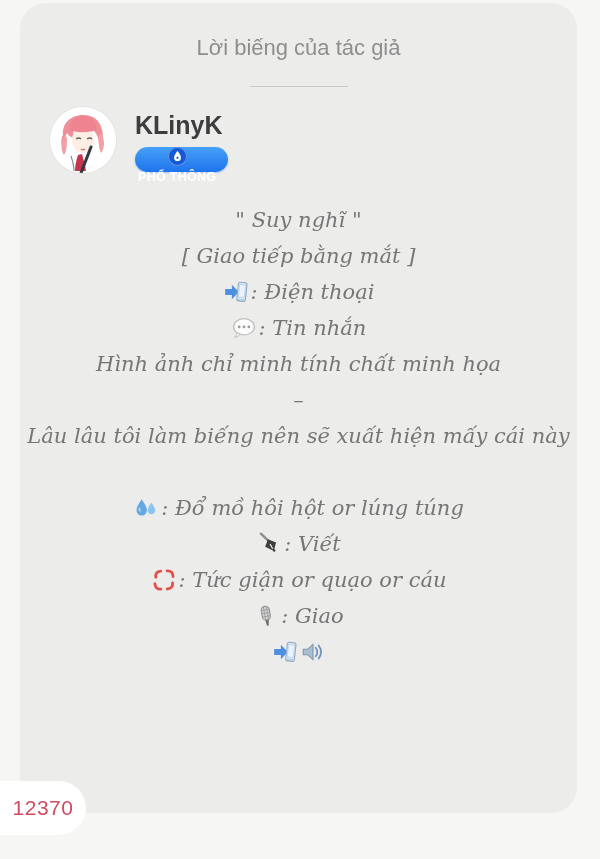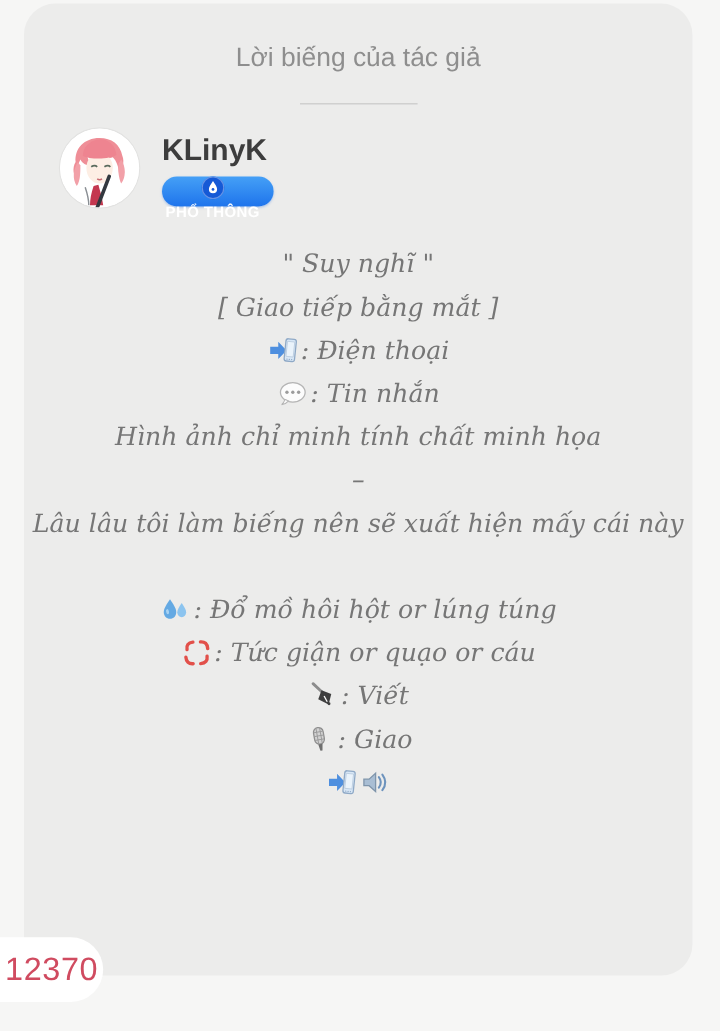--- a/index.html
+++ b/index.html
@@ -65,21 +65,21 @@
   }
   .msg-line .emoji{flex:0 0 auto;}
   .emoji{width:26px;height:26px;display:inline-block;vertical-align:middle;}
   .footer-pill{
     position:absolute;left:0;top:781px;width:86px;height:54px;
     background:var(--pill-bg);border-radius:0 27px 27px 0;
     display:flex;align-items:center;justify-content:center;
     z-index:5;
   }
   .footer-pill span{
-    color:var(--chapter-number);font-size:27px;letter-spacing:.5px;
+    color:var(--chapter-number);font-size:21px;letter-spacing:.5px;
   }
   svg{display:block;}
 </style>
 </head>
 <body>
 
 <svg width="0" height="0" style="position:absolute" aria-hidden="true">
   <defs>
     <symbol id="icon-phone-arrow-icon" viewBox="0 0 24 24">
       <path d="M2 9.2 H8.2 V5.4 L14.6 12 L8.2 18.6 V14.8 H2 Z" fill="#4e8fdf"></path>
@@ -184,25 +184,25 @@
             <use href="#icon-speech-balloon-icon"></use>
           </svg><span>: Tin nhắn</span></div>
         <div class="msg-line"><span>Hình ảnh chỉ minh tính chất minh họa</span></div>
         <div class="msg-line"><span>–</span></div>
         <div class="msg-line"><span>Lâu lâu tôi làm biếng nên sẽ xuất hiện mấy cái này</span></div>
         <div class="msg-line"><span></span></div>
         <div class="msg-line"><svg class="emoji" viewBox="0 0 24 24">
             <use href="#icon-sweat-droplets-icon"></use>
           </svg><span>: Đổ mồ hôi hột or lúng túng</span></div>
         <div class="msg-line"><svg class="emoji" viewBox="0 0 24 24">
+            <use href="#icon-pen-nib-icon"></use>
+          </svg><span>: Viết</span></div>
+        <div class="msg-line"><svg class="emoji" viewBox="0 0 24 24">
             <use href="#icon-anger-symbol-icon"></use>
           </svg><span>: Tức giận or quạo or cáu</span></div>
-        <div class="msg-line"><svg class="emoji" viewBox="0 0 24 24">
-            <use href="#icon-pen-nib-icon"></use>
-          </svg><span>: Viết</span></div>
         <div class="msg-line"><svg class="emoji" viewBox="0 0 24 24">
             <use href="#icon-microphone-icon"></use>
           </svg><span>: Giao</span></div>
         <div class="msg-line"><svg class="emoji" viewBox="0 0 24 24">
             <use href="#icon-phone-arrow-icon"></use>
           </svg><svg class="emoji" viewBox="0 0 24 24">
             <use href="#icon-speaker-icon"></use>
           </svg></div>
         <div class="msg-line"><span></span></div>
       </div>

